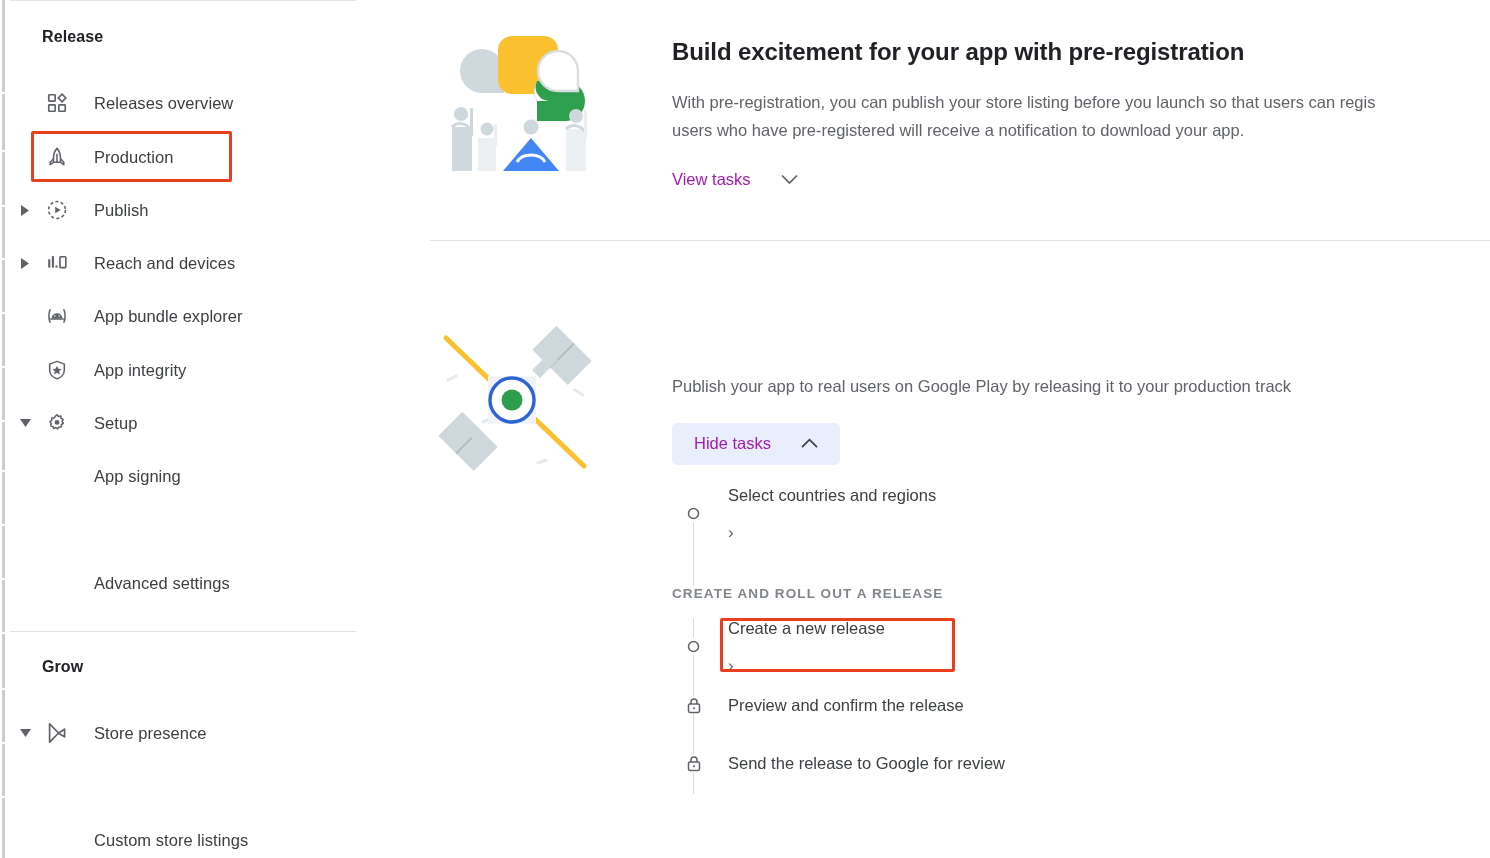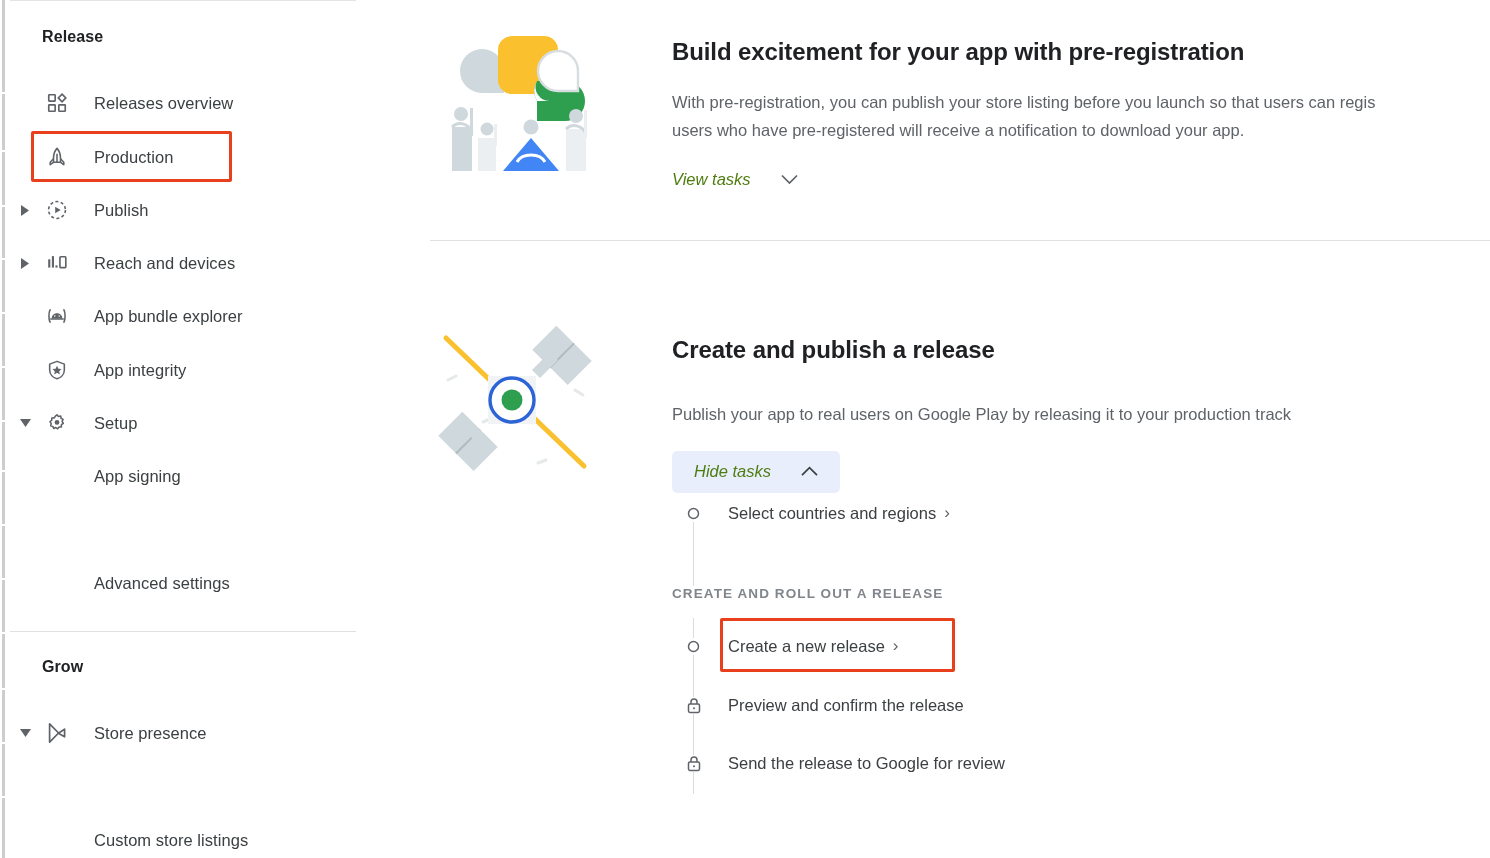--- a/index.html
+++ b/index.html
@@ -131,27 +131,26 @@
     left: 70px;
     width: 1130px; height: 1px;
     background: #e0e0e0;
   }
 
   .disclosure {
     display: inline-flex;
     align-items: center;
     gap: 30px;
     font-size: 16.5px;
-    color: #4d7c0f;
+    color: #a21caf;
     cursor: pointer;
     padding: 0;
     border: 0;
     background: transparent;
     font-family: inherit;
-    font-style: italic;
   }
   .disclosure.filled {
     background: #e8eefc;
     border-radius: 5px;
     padding: 11px 22px 12px 22px;
   }
 
   
   .tasklist { position: absolute; }
   .task-line {
@@ -175,21 +174,22 @@
     background: #fff;
   }
   .task-label {
     position: absolute;
     left: 56px;
     font-size: 16.5px;
     color: #3c4043;
     white-space: nowrap;
     display: flex;
     align-items: flex-start;
-    gap: 8px;
+    gap: 19px;
+    flex-direction: column;
   }
   .task-group-title {
     position: absolute;
     left: 0;
     font-size: 13.5px;
     font-weight: 700;
     letter-spacing: 1.1px;
     color: #80868b;
     background: #fff;
     padding-right: 8px;
@@ -441,21 +441,20 @@
           </g>
           <path d="M41 103 L59 121 L51 129 L33 111 Z" fill="#cfd8dc"></path>
 
           <rect x="58" y="58" width="48" height="48" fill="#f1f3f4"></rect>
           <circle cx="82" cy="82" r="22" fill="#ffffff" stroke="#2c63d6" stroke-width="3.4"></circle>
           <circle cx="82" cy="82" r="10.5" fill="#2e9e4f"></circle>
         </svg>
       </div>
 
       <div class="card-body" style="top:96px;">
-        <h2 class="card-title">Create and publish a release</h2>
         <p class="card-desc" style="margin-top:36px;">Publish your app to real users on Google Play by releasing it to your production track</p>
         <button class="disclosure filled" style="margin-top:23px;">
           <span>Hide tasks</span>
           <span>
             <svg width="17" height="11" viewBox="0 0 17 11" fill="none" stroke="#3c4043" stroke-width="1.7">
               <path d="M1 9.2 L8.5 1.7 L16 9.2"></path>
             </svg>
           </span>
         </button>
       </div>

